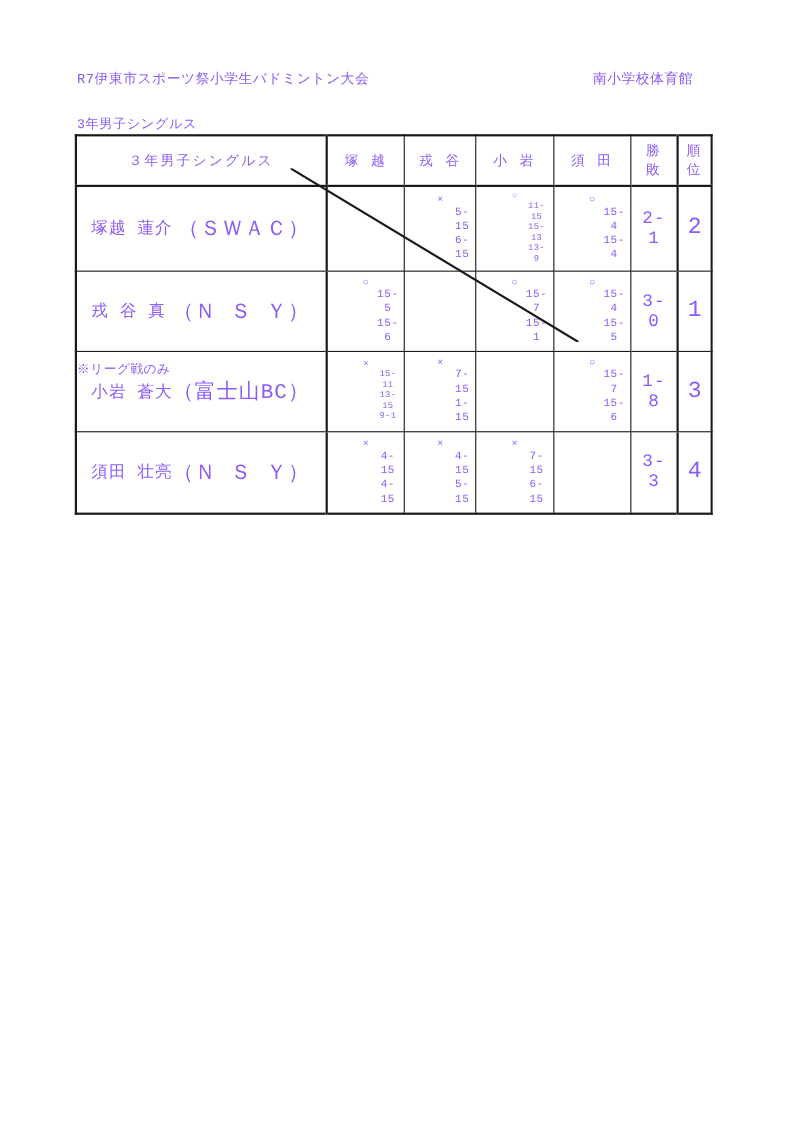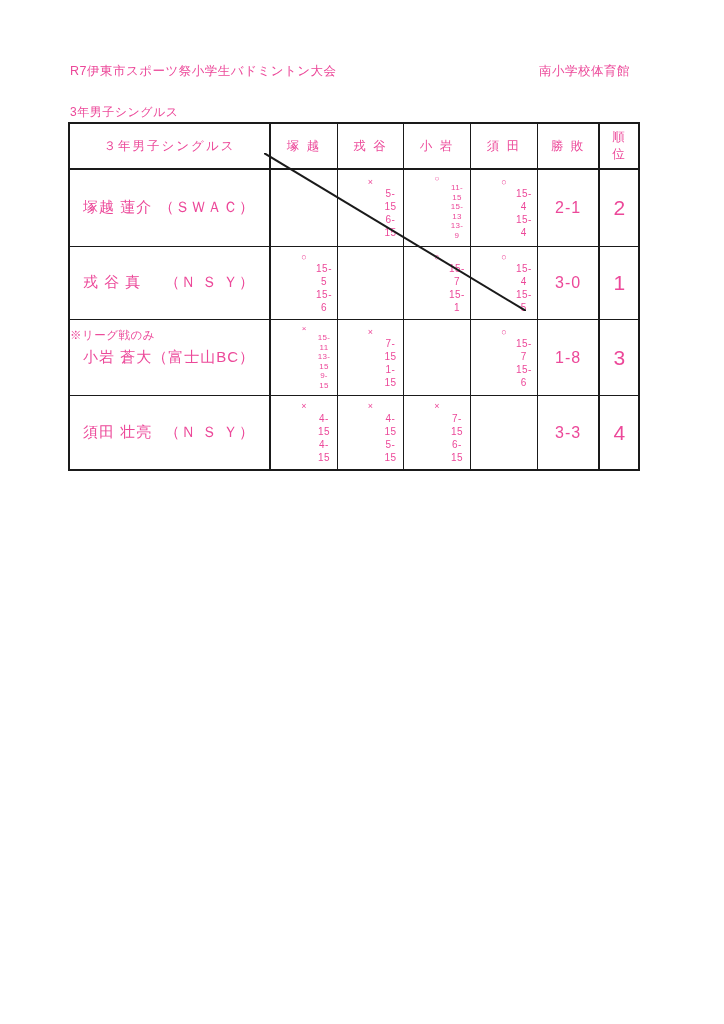--- a/index.html
+++ b/index.html
@@ -1,18 +1,18 @@
 <!DOCTYPE html>
 <html><head>
 <meta charset="utf-8">
 <style>
   html,body { margin:0; padding:0; background:#ffffff; }
   .page {
     position:relative; width:648px; height:1024px; background:#ffffff;
-    font-family:Liberation Sans, sans-serif; color:#ec4899;
+    font-family:Liberation Mono, monospace; color:#8b5cf6;
     overflow:hidden;
   }
   .doc-header {
     position:absolute; left:70px; top:63px; width:560px;
     display:flex; justify-content:space-between; align-items:baseline;
     font-size:12.5px; letter-spacing:0.5px;
   }
   .section-label {
     position:absolute; left:70px; top:104px; font-size:12px; letter-spacing:0.5px;
   }
@@ -28,21 +28,21 @@
   }
   table.league thead th { height:30px; font-size:12.5px; letter-spacing:2px; border-bottom:2px solid #1a1a1a; }
   th.corner { letter-spacing:5px; }
   tbody tr { height:40px; }
   .bl2 { border-left:2px solid #1a1a1a !important; }
   .namewrap {
     display:flex; justify-content:space-between; align-items:center;
     padding:0 9px 0 8px; height:100%;text-align:center;
   }
   .pname { font-size:15px; letter-spacing:1px; white-space:nowrap; }
-  .pteam { font-size:15px; letter-spacing:1px; white-space:nowrap; }
+  .pteam { font-size:19px; letter-spacing:1px; white-space:nowrap; }
   .rcell .mark { font-size:9px; line-height:1.15; }
   .rcell .scores { font-size:10px; line-height:1.3; white-space:pre-line; letter-spacing:0.5px;margin-left:40px; }
   .rcell.small .mark { font-size:8px; line-height:1.0; }
   .rcell.small .scores { font-size:8px; line-height:1.2; letter-spacing:0.3px; }
   .wlcell { font-size:16px; letter-spacing:1px; }
   .rankcell { font-size:21px; }
   .diag { position:absolute; left:264px; top:153px; pointer-events:none; }
   .footnote { position:absolute; left:70px; top:328px; font-size:11.5px; letter-spacing:0.5px; }
 </style>
 </head>
@@ -136,21 +136,21 @@
         <td>
           <div class="namewrap">
             <span class="pname">小岩 蒼大</span>
             <span class="pteam">（富士山BC）</span>
           </div>
         </td>
         <td class="rcell small bl2">
           <div class="mark">×</div>
           <div class="scores">15-11
 13-15
-9-15</div>
+9-1</div>
         </td>
         <td class="rcell">
           <div class="mark">×</div>
           <div class="scores">7-15
 1-15</div>
         </td>
         <td class="rcell"></td>
         <td class="rcell">
           <div class="mark">○</div>
           <div class="scores">15-7

